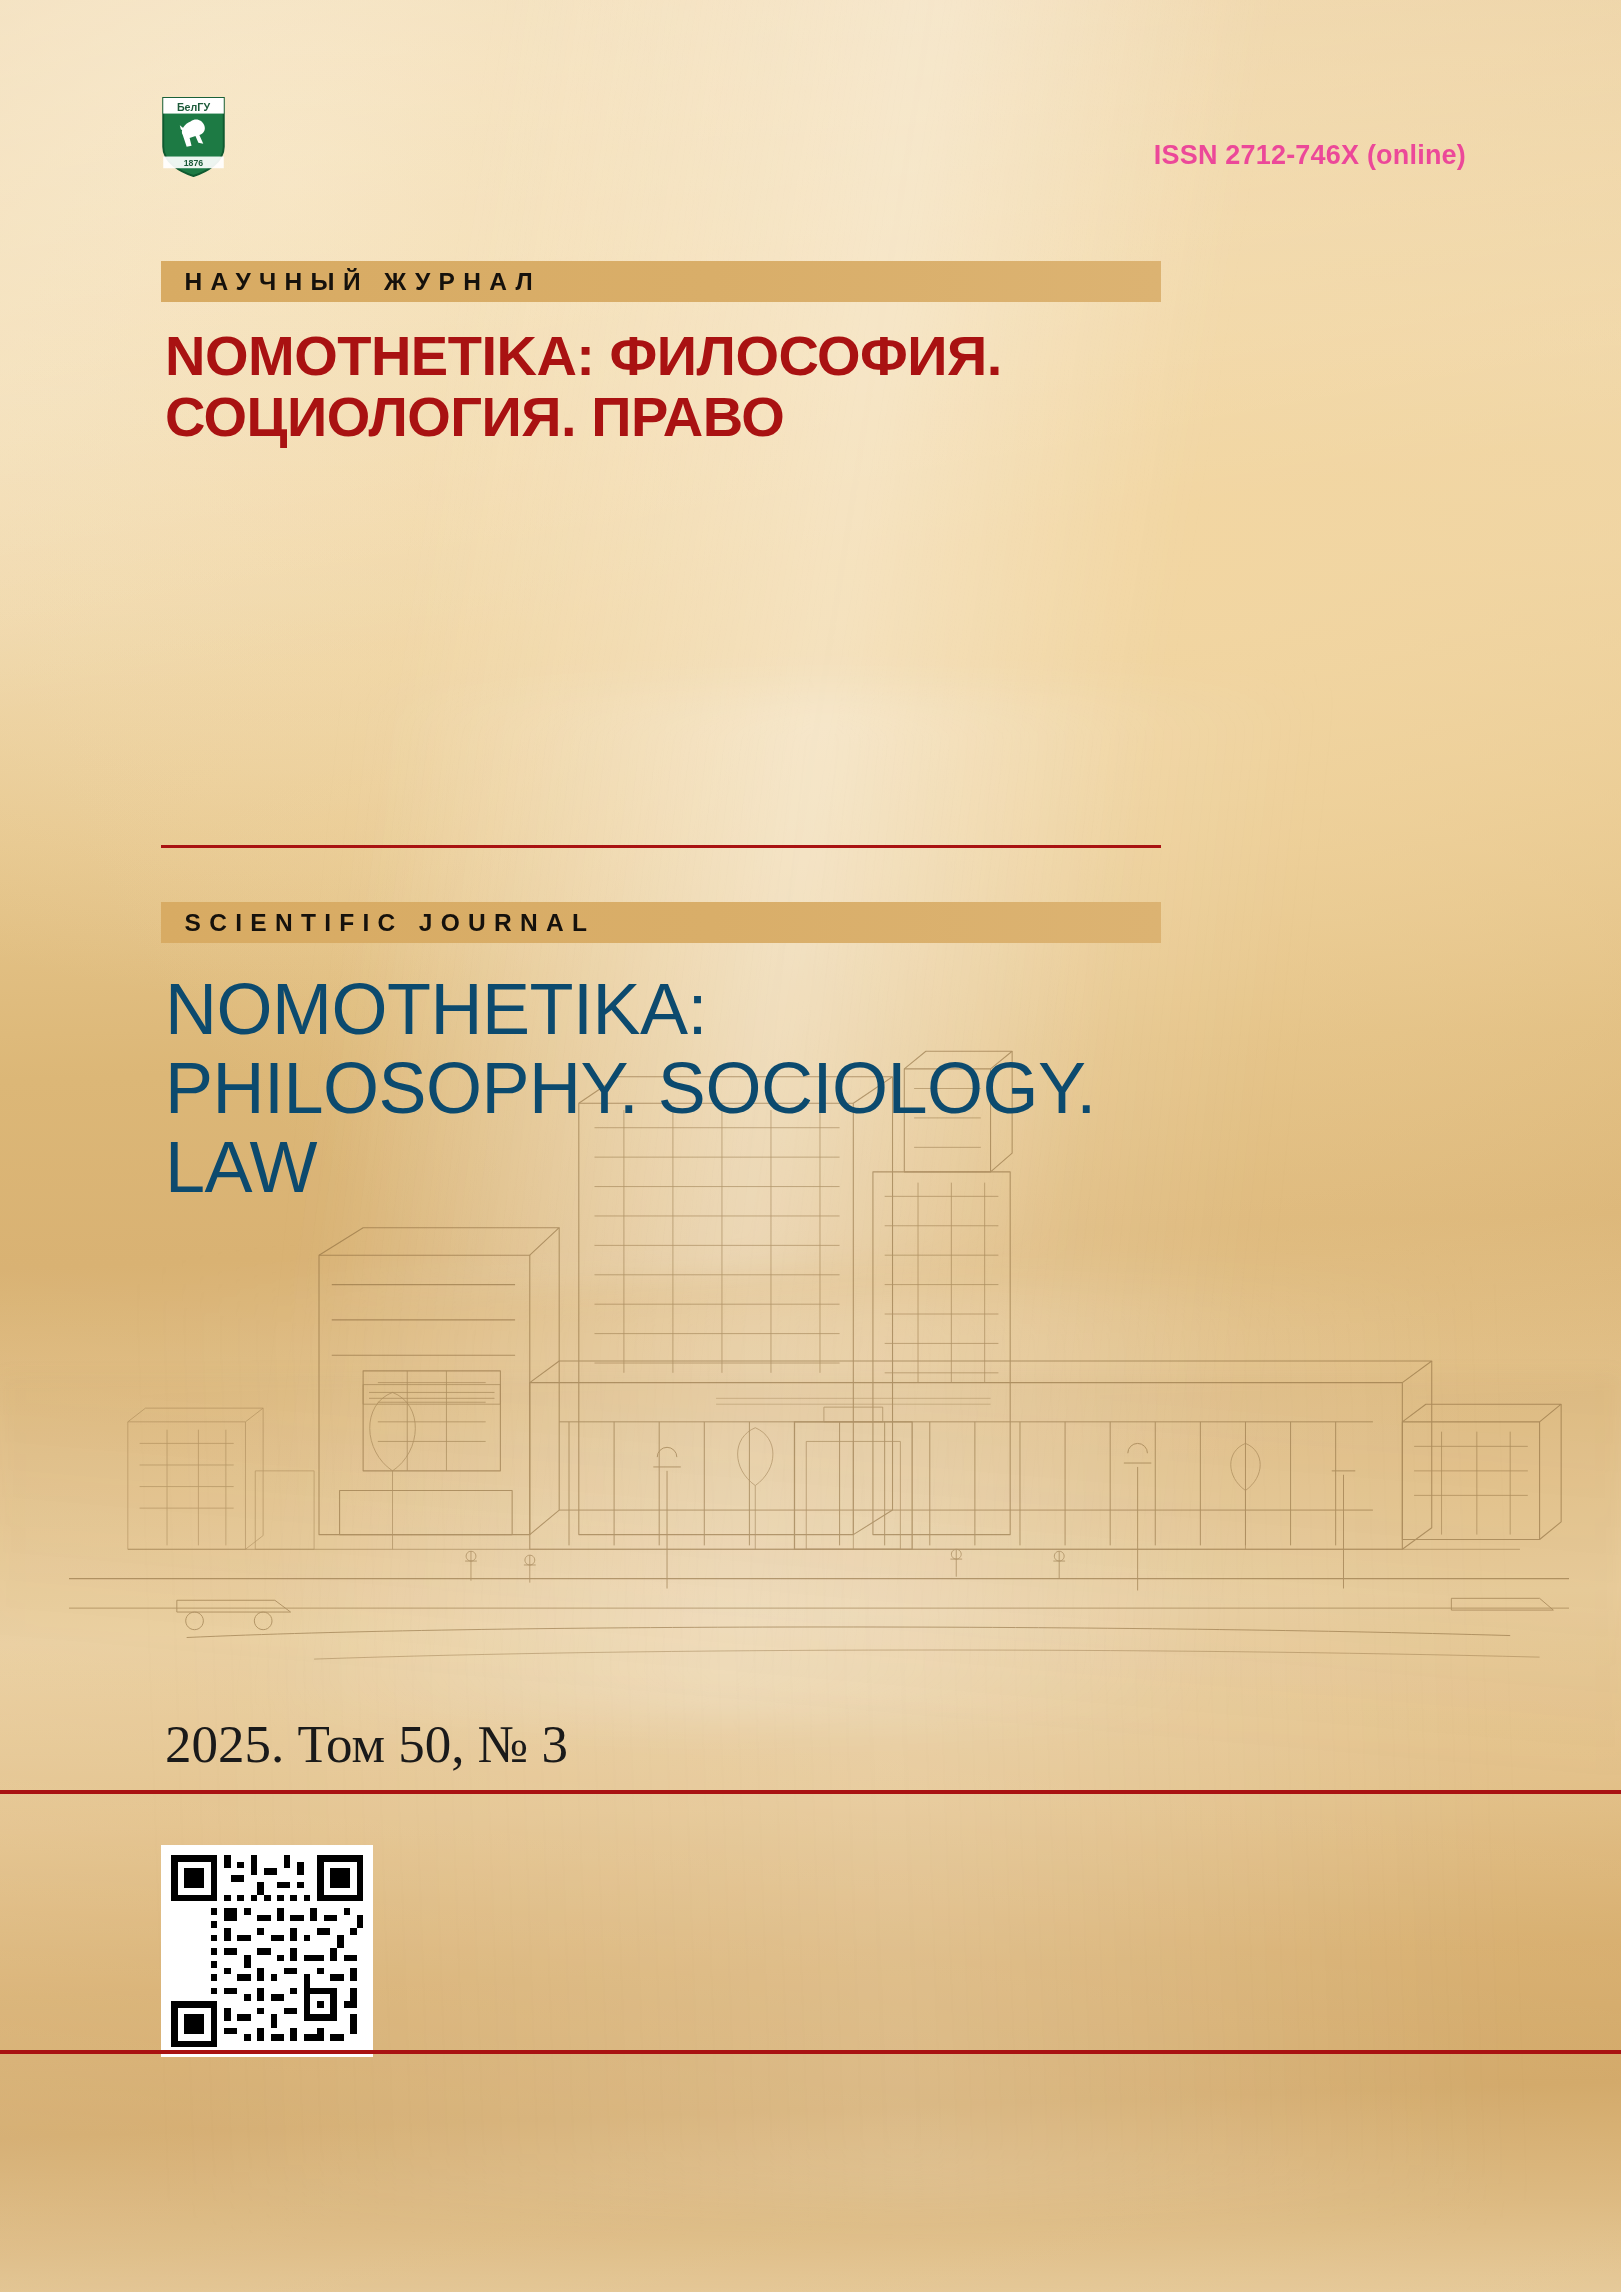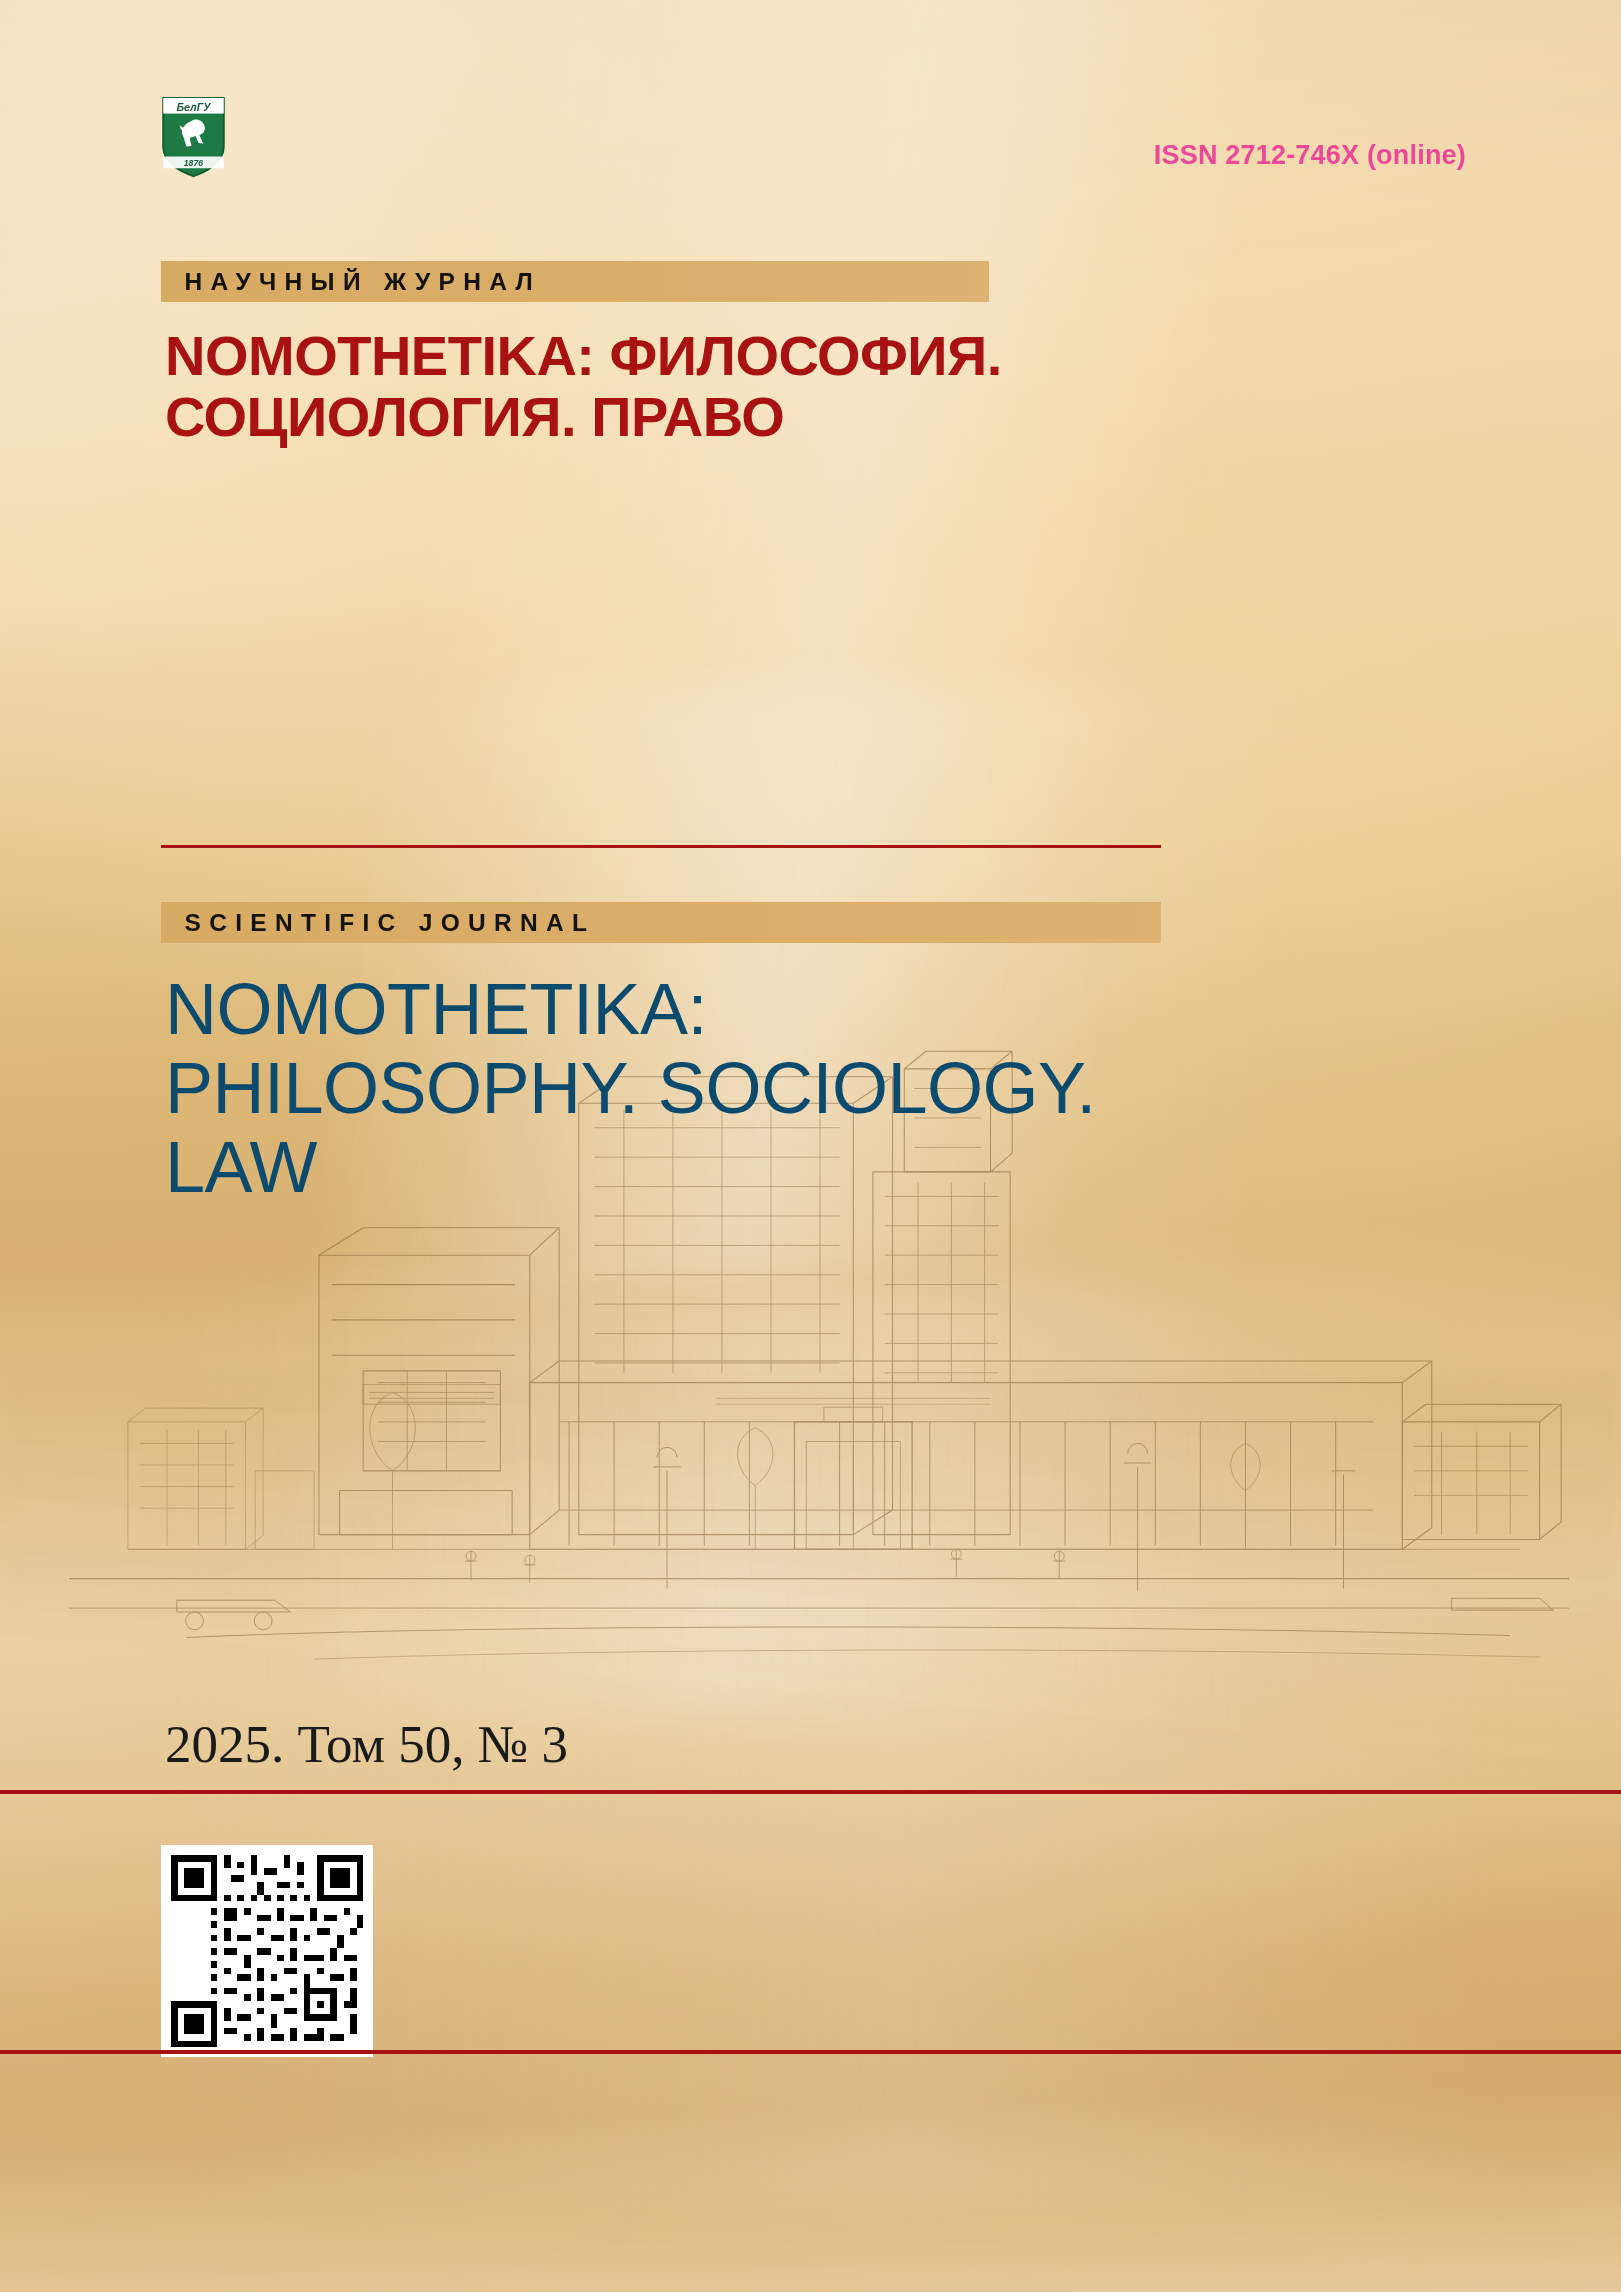--- a/index.html
+++ b/index.html
@@ -73,21 +73,20 @@
   .building svg { width: 100%; height: 100%; display: block; }
 
   
   .logo-wrap {
     position: absolute;
     left: 161px;
     top: 96px;
     display: flex;
     align-items: flex-start;
     gap: 9px;
-    font-style: italic;
   }
   .shield {
     width: 65px; height: 82px;
     position: relative;
     flex: 0 0 auto;
   }
   .logo-text {
     font-size: 19px;
     line-height: 1.23;
     font-weight: bold;
@@ -114,21 +113,21 @@
     display: flex;
     align-items: center;
     padding-left: 23.5px;
   }
   .band span {
     font-size: 24.5px;
     font-weight: bold;
     letter-spacing: 8.3px;
     color: #15110c;
   }
-  .band.ru { left: 161px; top: 261px; width: 828px; }
+  .band.ru { left: 161px; top: 261px; width: 1000px; }
   .band.en { left: 161px; top: 902px; width: 1000px; }
 
   
   .title-ru {
     position: absolute;
     left: 165px;
     top: 325px;
     width: 980px;
     font-size: 56px;
     line-height: 1.09;

